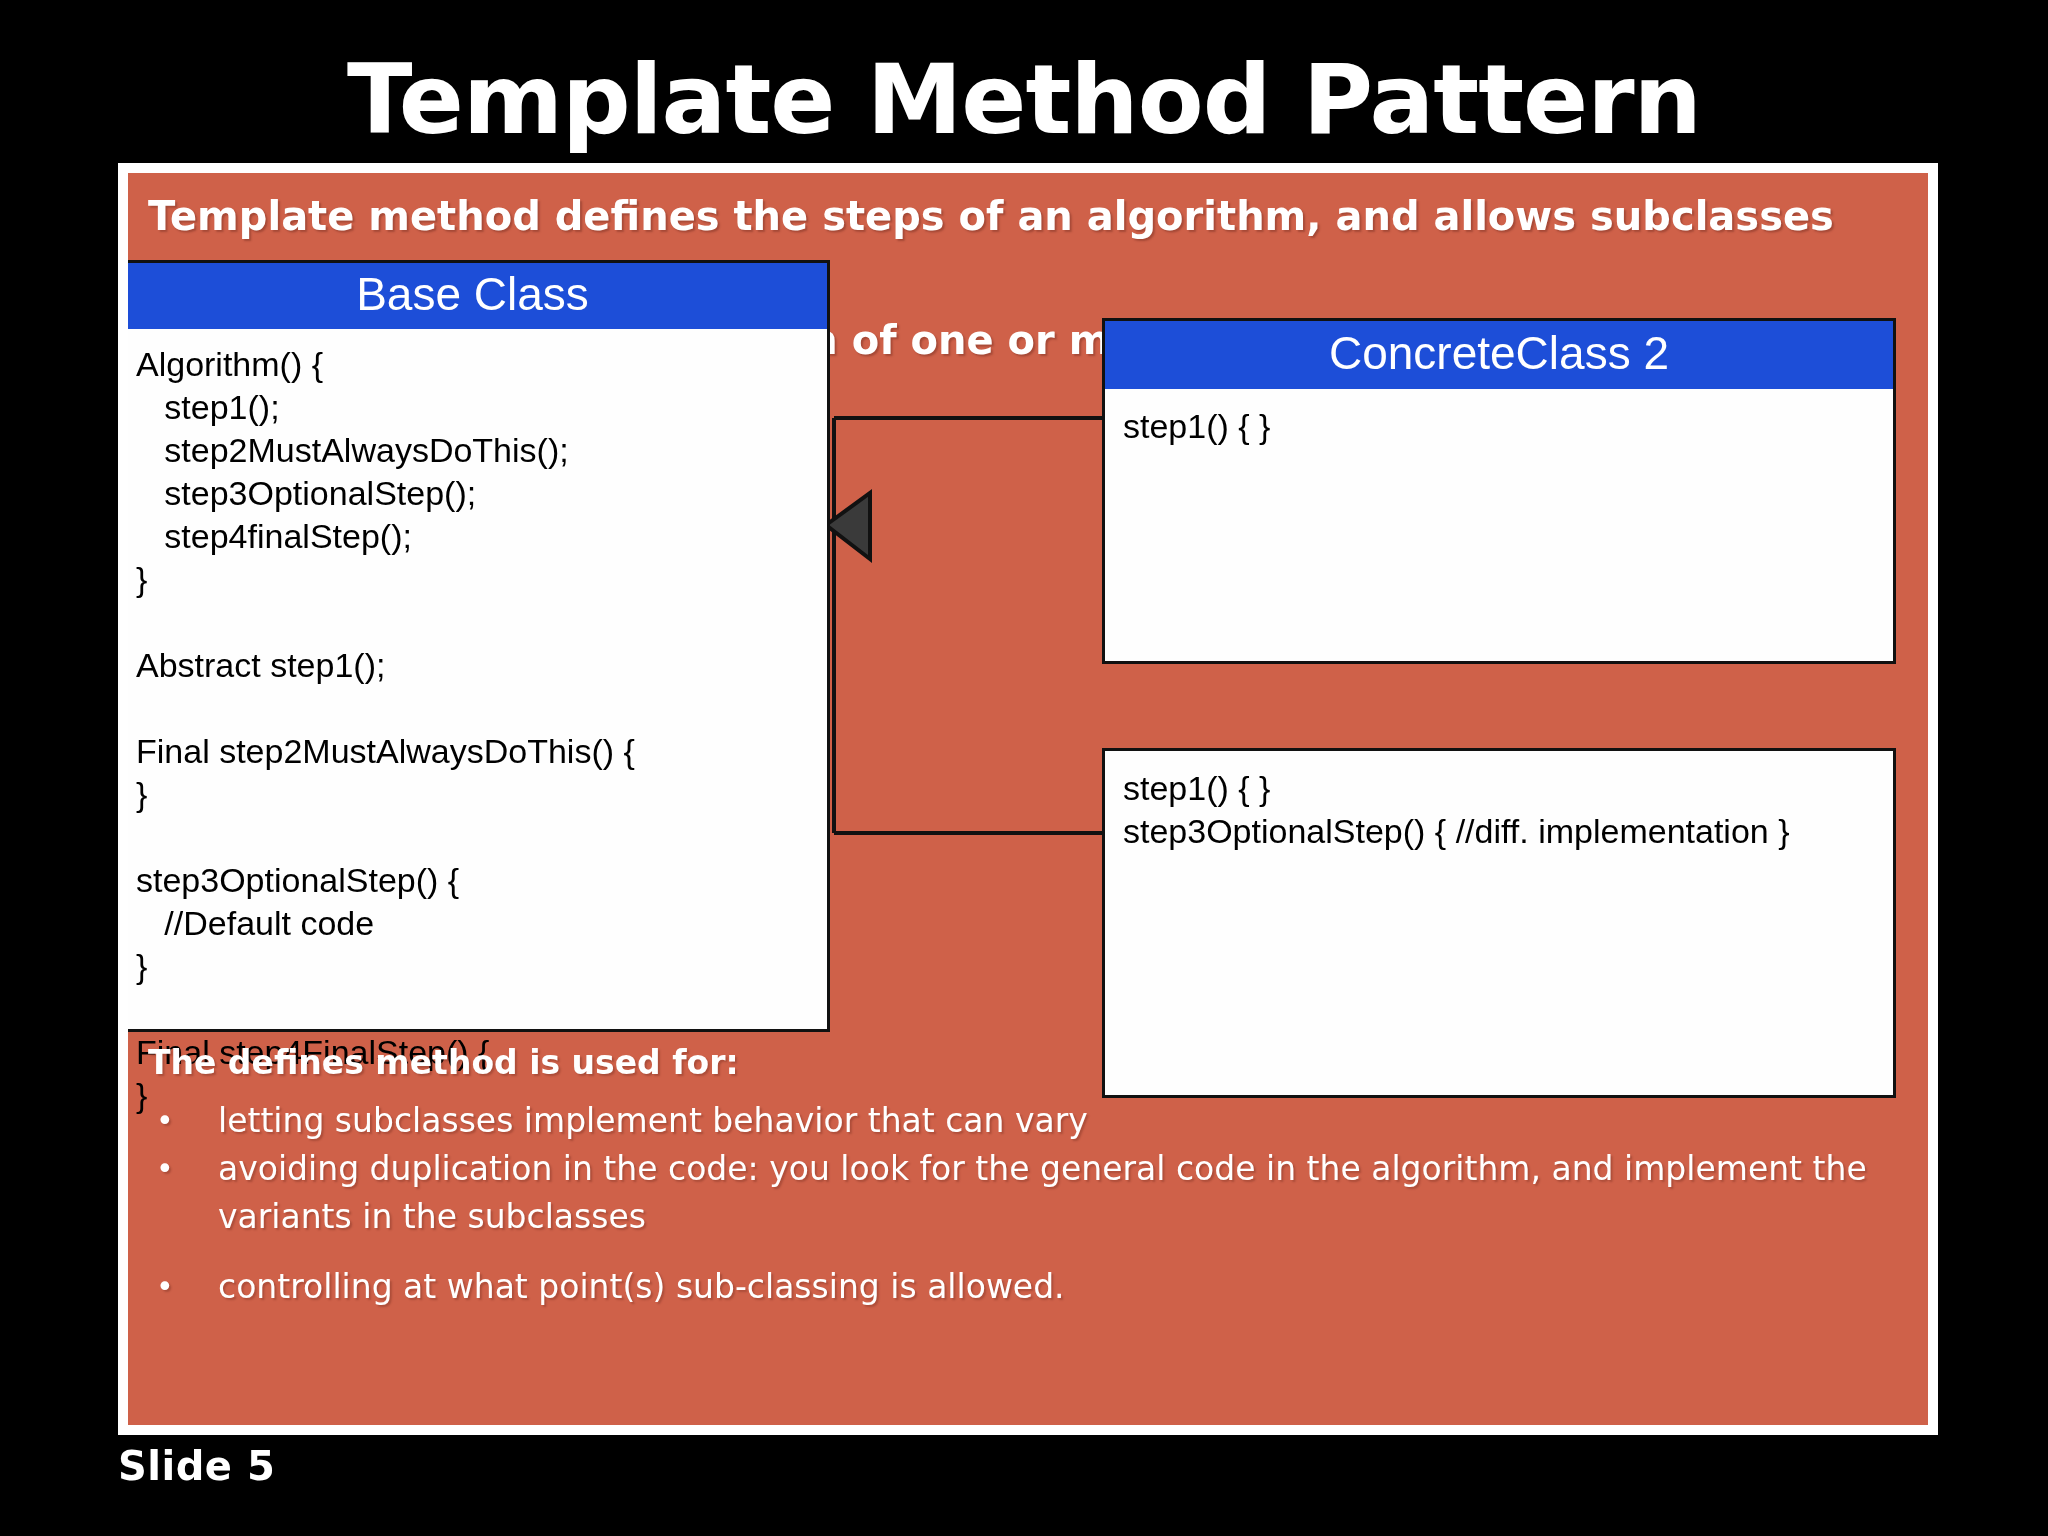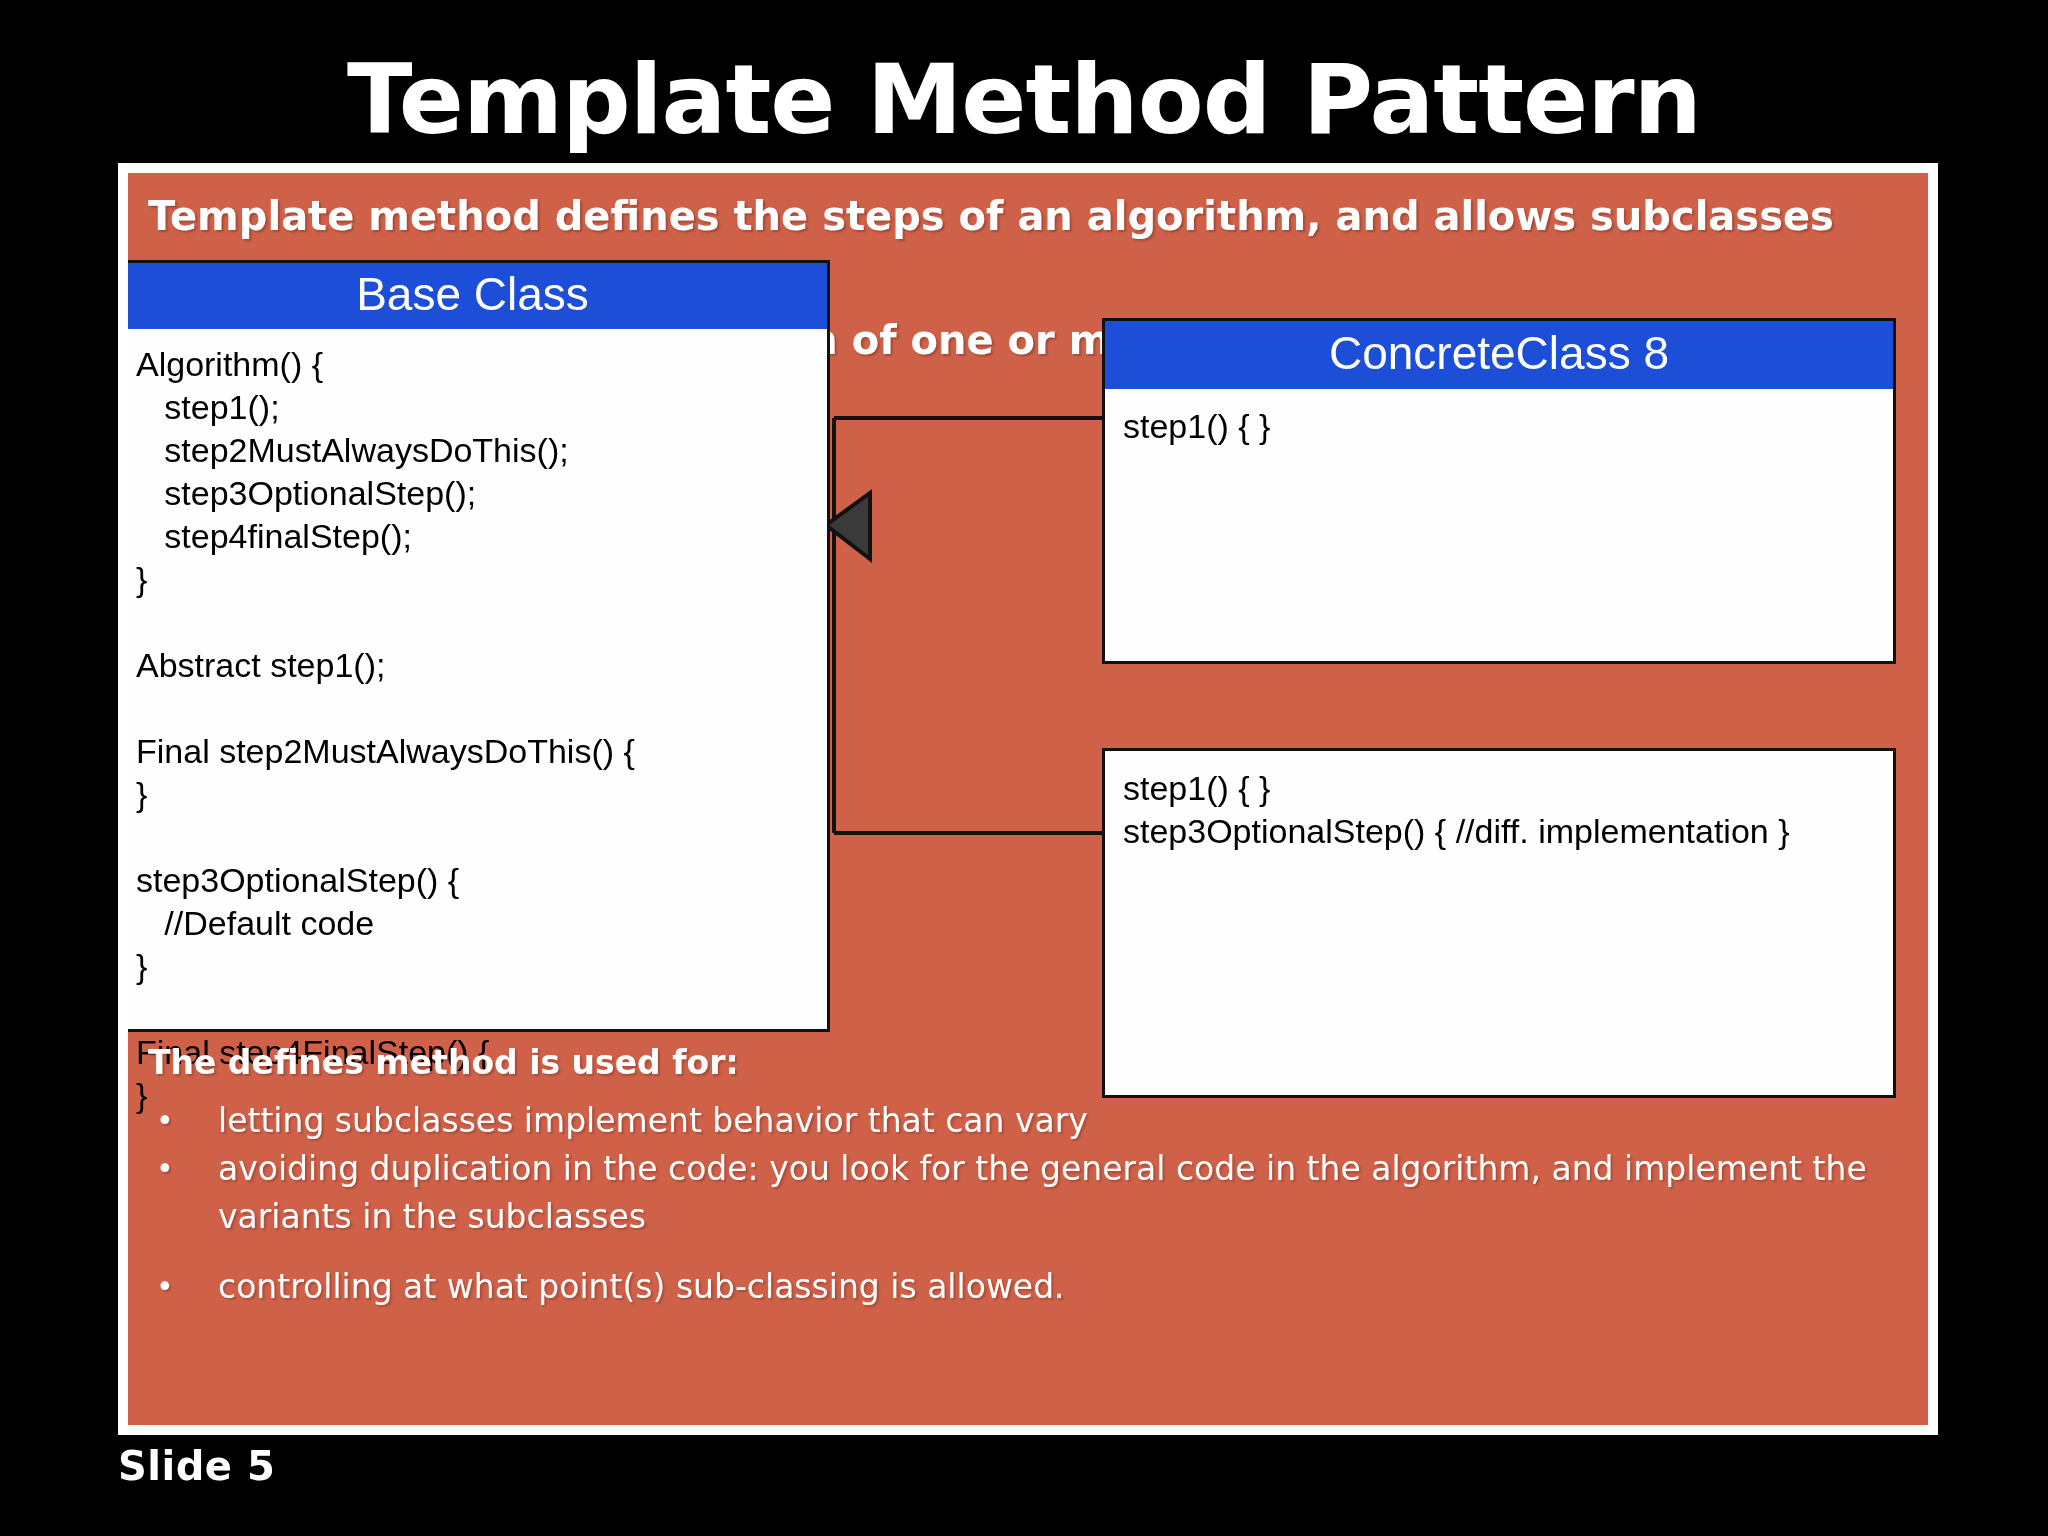--- a/index.html
+++ b/index.html
@@ -251,21 +251,21 @@
 
 step3OptionalStep() {
    //Default code
 }
 
 Final step4FinalStep() {
 }</div>
       </div>
 
       <div class="uml" id="concrete-1">
-        <div class="uml-head">ConcreteClass 8</div>
+        <div class="uml-head">ConcreteClass 2</div>
         <div class="uml-body">step1() { }</div>
       </div>
 
       <div class="uml" id="concrete-2">
         <div class="uml-body">step1() { }
 step3OptionalStep() { //diff. implementation }</div>
       </div>
 
       <div id="usage">
         <div id="usage-title">The defines method is used for:</div>

